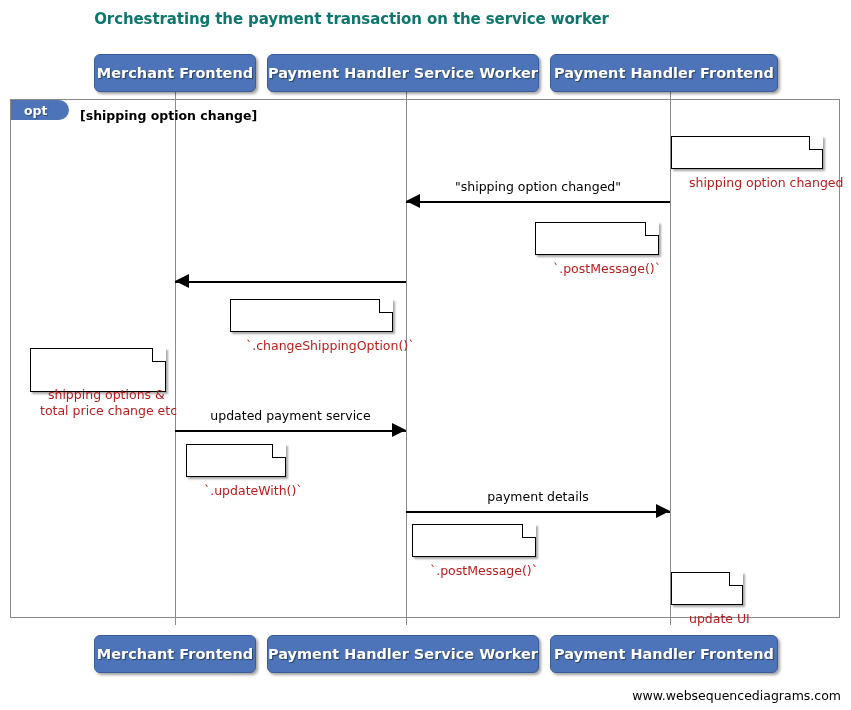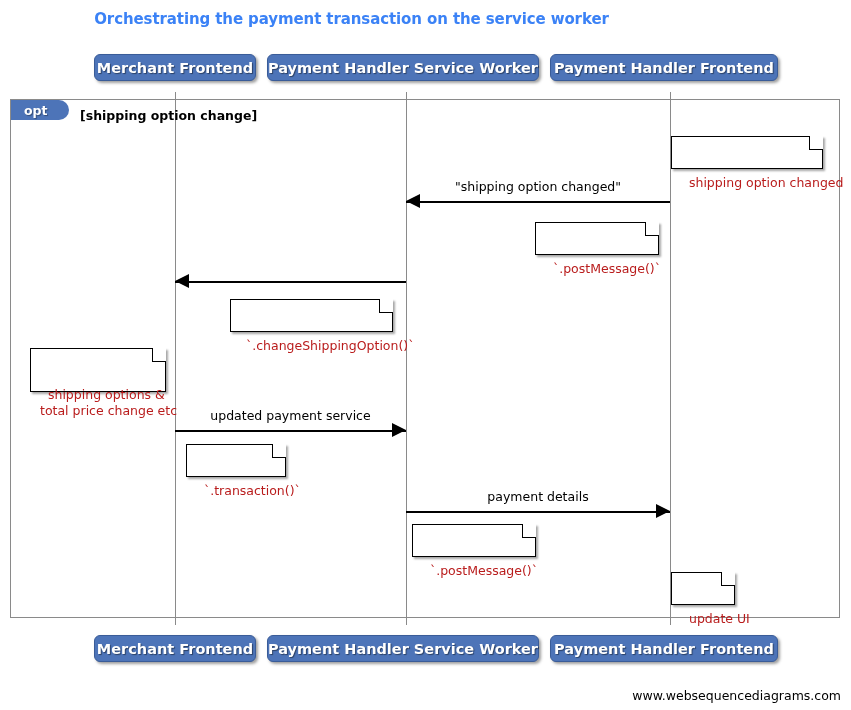--- a/index.html
+++ b/index.html
@@ -17,28 +17,28 @@
 
   
   #diagram-title {
     position: absolute;
     left: 0;
     top: 10px;
     width: 703px;
     text-align: center;
     font-size: 15px;
     font-weight: bold;
-    color: #3b82f6;
+    color: #0f766e;
     letter-spacing: -0.1px;
   }
 
   
   .participant {
     position: absolute;
-    height: 27px;
+    height: 38px;
     background: #4d74b8;
     border: 1px solid #3a5c98;
     border-radius: 6px;
     box-shadow: 2px 2px 3px rgba(0,0,0,0.38);
     color: #ffffff;
     font-size: 14.5px;
     font-weight: bold;
     display: flex;
     align-items: center;
     justify-content: center;
@@ -236,35 +236,35 @@
 </div>
 
 <div class="msg to-right" style="left:175px; top:421px; width:231px;">
   <span class="label">updated payment service</span>
   <span class="line"></span>
   <span class="head"></span>
 </div>
 
 <div class="note" style="left:186px; top:444px; width:100px; height:33px;">
   <span class="fold"></span>
-  <span class="note-inner">`.transaction()`</span>
+  <span class="note-inner">`.updateWith()`</span>
 </div>
 
 <div class="msg to-right" style="left:406px; top:502px; width:264px;">
   <span class="label">payment details</span>
   <span class="line"></span>
   <span class="head"></span>
 </div>
 
 <div class="note" style="left:412px; top:524px; width:124px; height:33px;">
   <span class="fold"></span>
   <span class="note-inner">`.postMessage()`</span>
 </div>
 
-<div class="note" style="left:671px; top:572px; width:64px; height:33px;">
+<div class="note" style="left:671px; top:572px; width:72px; height:33px;">
   <span class="fold"></span>
   <span class="note-inner">update UI</span>
 </div>
 
 <div class="participant" style="left:94px; top:635px; width:162px;">Merchant Frontend</div>
 <div class="participant" style="left:267px; top:635px; width:272px;">Payment Handler Service Worker</div>
 <div class="participant" style="left:550px; top:635px; width:228px;">Payment Handler Frontend</div>
 
 <div id="footer-credit">www.websequencediagrams.com</div>
 

